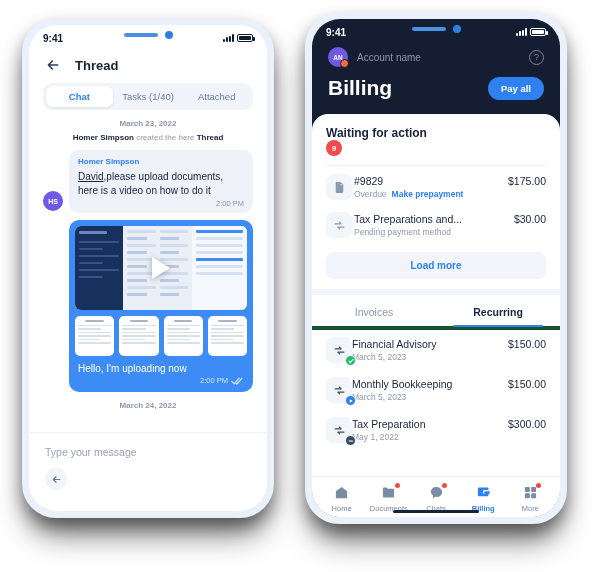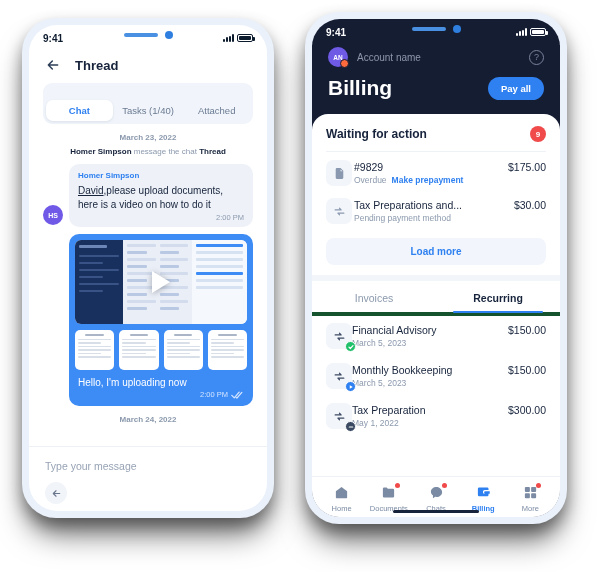--- a/index.html
+++ b/index.html
@@ -62,21 +62,21 @@
   .chat-header { display:flex; align-items:center; gap:14px; padding: 6px 16px 8px; }
   .back-arrow { width: 16px; height: 16px; color:#2c3e57; flex:0 0 auto; }
   .chat-title { font-size: 13px; font-weight: bold; color:#16233b; }
 
   .seg {
     margin: 2px 14px 0; background:#f1f5fb; border-radius: 9px;
     display:flex; padding: 3px; gap: 2px;
   }
   .seg-item {
     flex:1; text-align:center; font-size: 9.5px; padding: 5px 0;
-    border-radius: 7px; color:#6b7b93;margin-top:14px;
+    border-radius: 7px; color:#6b7b93;
   }
   .seg-item.active { background:#ffffff; color:#2f80f0; font-weight:bold; box-shadow: 0 1px 3px rgba(20,40,80,.10); }
 
   .chat-body { padding: 0 14px; height: 322px; overflow: hidden; position: relative; }
   .daydiv { text-align:center; font-size: 8px; color:#8b99ad; font-weight:bold; padding: 9px 0 5px; }
   .sysmsg { text-align:center; font-size: 8px; color:#8b99ad; padding-bottom: 8px; }
   .sysmsg b { color:#16233b; }
 
   .msg-in-row { display:flex; align-items:flex-end; gap: 6px; }
   .avatar-hs {
@@ -156,21 +156,21 @@
   .payall {
     background:#2f80f0; color:#fff; font-size:9.5px; font-weight:bold;
     padding: 6px 13px; border-radius: 13px;
   }
 
   .sheet {
     background:#fff; border-radius: 16px 16px 0 0;
     height: 100%; padding: 0;
   }
   .sheet-sec { padding: 12px 14px 10px; }
-  .sec-head { display:flex; align-items:center; justify-content:space-between; }
+  .sec-head { display:flex; align-items:flex-start; justify-content:space-between;flex-direction:column; }
   .sec-title { font-size: 12px; font-weight:bold; color:#16233b; }
   .badge9 {
     width:16px;height:16px;border-radius:50%;background:#f04a4a;color:#fff;
     font-size:8px;font-weight:bold;display:flex;align-items:center;justify-content:center;
   }
   .hr { height:1px; background:#eef1f6; margin: 9px 0 2px; }
 
   .wrow { display:flex; align-items:center; gap:2px; padding: 6px 0; }
   .wic {
     width:26px;height:26px;border-radius:7px;background:#f2f5fa;
@@ -261,21 +261,21 @@
 
       <div class="seg">
         <div class="seg-item active">Chat</div>
         <div class="seg-item">Tasks (1/40)</div>
         <div class="seg-item">Attached</div>
       </div>
 
       <div class="chat-body">
         <div class="daydiv">March 23, 2022</div>
         <div class="sysmsg">
-          <b>Homer Simpson</b><span> message the chat </span><b>Thread</b>
+          <b>Homer Simpson</b><span> created the here </span><b>Thread</b>
         </div>
 
         <div class="msg-in-row">
           <div class="avatar-hs">HS</div>
           <div class="bubble-in">
             <div class="who">Homer Simpson</div>
             <div class="txt"><u>David</u><span>,please upload documents, here is a video on how to do it</span></div>
             <div class="time">2:00 PM</div>
           </div>
         </div>

